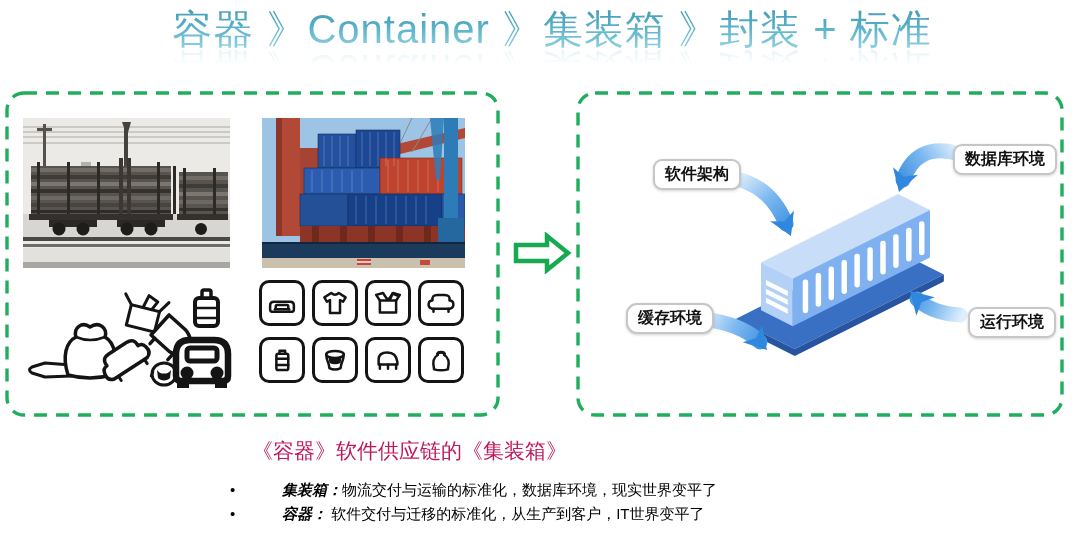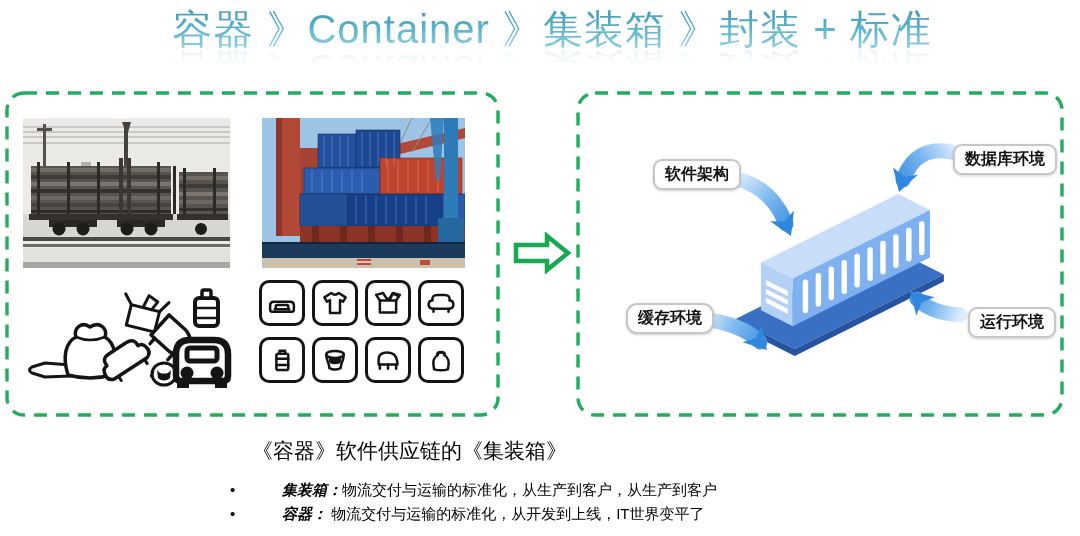--- a/index.html
+++ b/index.html
@@ -18,21 +18,21 @@
       -webkit-background-clip:text;background-clip:text;
       -webkit-text-fill-color:transparent;color:transparent;}
   }
 
   
   .env-label{position:absolute;background:#fff;border:2px solid #c6c6c6;border-radius:9px;
     padding:3px 10px;font-size:16px;font-weight:bold;color:#111;white-space:nowrap;
     box-shadow:0 1px 3px rgba(0,0,0,.18);z-index:5;}
 
   
-  .caption-heading{position:absolute;left:252px;top:437px;font-size:21px;color:#000000;}
+  .caption-heading{position:absolute;left:252px;top:437px;font-size:21px;color:#be185d;}
   .bullets{position:absolute;left:230px;top:478px;font-size:15px;color:#000;}
   .bullet-row{position:relative;padding-left:52px;line-height:24px;white-space:nowrap;}
   .bullet-dot{position:absolute;left:0;top:0;font-size:15px;}
   .bullet-term{font-weight:bold;font-style:italic;}
 
   
   .icon-grid{position:absolute;left:259px;top:280px;display:grid;
     grid-template-columns:repeat(4,46px);grid-auto-rows:46px;gap:11px 7px;}
   .tile{border:3px solid #141414;border-radius:10px;background:#fff;
     display:flex;align-items:center;justify-content:center;}
@@ -376,21 +376,21 @@
   <div class="env-label" style="left:653px;top:159px;">软件架构</div>
   <div class="env-label" style="left:953px;top:144px;">数据库环境</div>
   <div class="env-label" style="left:626px;top:303px;border-radius:11px;">缓存环境</div>
   <div class="env-label" style="left:968px;top:299px;margin-top:8px;">运行环境</div>
 
   <div class="caption-heading">《容器》软件供应链的《集装箱》</div>
 
   <div class="bullets">
     <div class="bullet-row">
       <span class="bullet-dot">•</span>
-      <span class="bullet-term">集装箱：</span><span>物流交付与运输的标准化，从生产到客户，从生产到客户</span>
+      <span class="bullet-term">集装箱：</span><span>物流交付与运输的标准化，数据库环境，现实世界变平了</span>
     </div>
     <div class="bullet-row">
       <span class="bullet-dot">•</span>
-      <span class="bullet-term">容器：</span><span> 物流交付与运输的标准化，从开发到上线，IT世界变平了</span>
+      <span class="bullet-term">容器：</span><span> 软件交付与迁移的标准化，从生产到客户，IT世界变平了</span>
     </div>
   </div>
 
 </div>
 
 </body></html>

